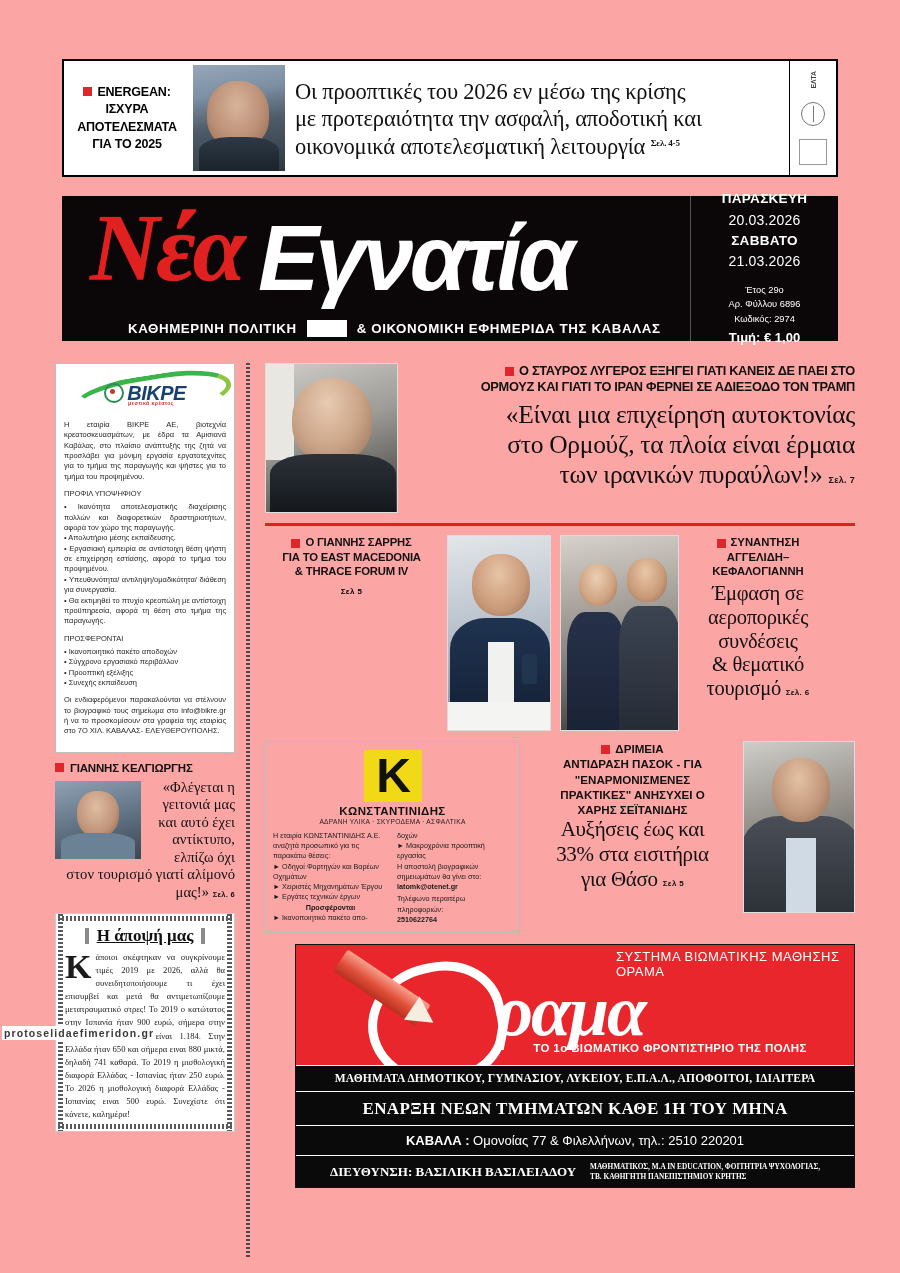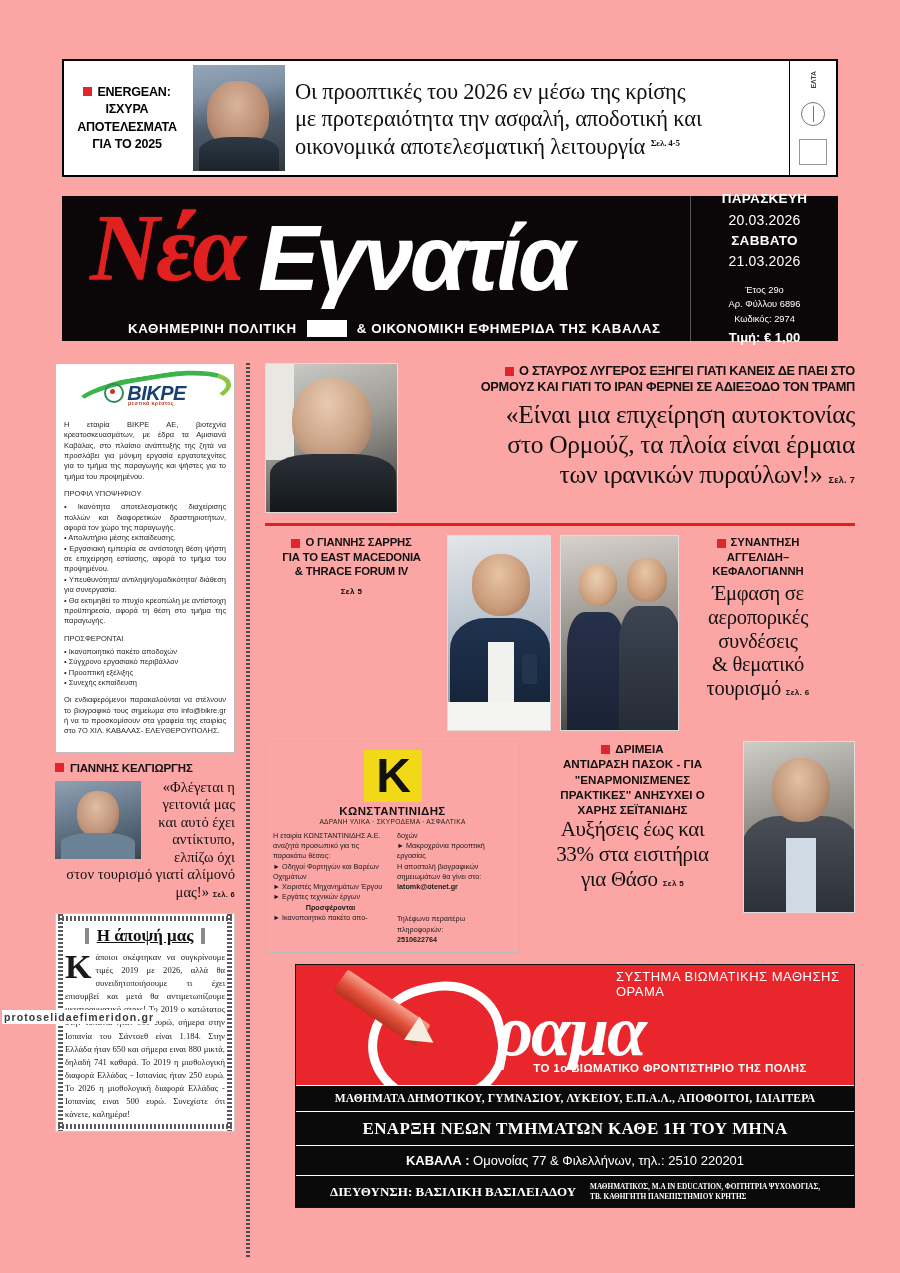--- a/index.html
+++ b/index.html
@@ -74,21 +74,21 @@
   .opin:before,.opin:after{content:"";position:absolute;top:0;bottom:0;width:5px;
     background:repeating-linear-gradient(180deg,#5a5a5a 0 2px,transparent 2px 4px);}
   .opin:before{left:2px;} .opin:after{right:2px;}
   .opin-top,.opin-bot{position:absolute;left:2px;right:2px;height:5px;
     background:repeating-linear-gradient(90deg,#5a5a5a 0 2px,transparent 2px 4px);}
   .opin-top{top:2px;} .opin-bot{bottom:2px;}
   .opin-ttl{text-align:center;font:700 17px "Liberation Serif",serif;color:#111;margin:4px 0 5px;display:flex;align-items:center;justify-content:center;gap:8px;text-decoration:underline;}
   .opin-ttl .bar{width:4px;height:16px;background:#8a8a8a;display:inline-block;}
   .opin-tx{font:400 8.6px/1.52 "Liberation Serif",serif;color:#1a1a1a;text-align:justify;position:relative;z-index:3;}
   .dropcap{float:left;font:700 34px/27px "Liberation Serif",serif;margin:2px 4px 0 0;}
-  .wm{position:absolute;left:-54px;top:96px;font:700 10.5px "Liberation Sans",sans-serif;color:#3a3a3a;letter-spacing:1.1px;background:#fff;padding:1px 2px;z-index:6;white-space:nowrap;}
+  .wm{position:absolute;left:-54px;top:112px;font:700 10.5px "Liberation Sans",sans-serif;color:#3a3a3a;letter-spacing:1.1px;background:#fff;padding:1px 2px;z-index:6;white-space:nowrap;}
 
   
   .lead{display:flex;gap:10px;}
   .lead-photo{width:133px;height:150px;flex:none;background:linear-gradient(160deg,#cfcfcb 0%,#9d9b95 45%,#3a3a38 100%);position:relative;overflow:hidden;border:1px solid #ddd;box-sizing:border-box;}
   .lead-photo .head{position:absolute;left:26px;top:14px;width:80px;height:84px;border-radius:48% 48% 44% 44%;background:radial-gradient(ellipse at 44% 30%,#e8cbb2,#caa386 55%,#94705a);}
   .lead-photo .body{position:absolute;left:4px;bottom:0;width:126px;height:58px;background:linear-gradient(180deg,#2b3138,#14181c);border-radius:34% 34% 0 0;}
   .lead-photo .bg{position:absolute;left:0;top:0;width:28px;height:96px;background:#e9e7e1;}
   .lead-txt{flex:1;}
   .kicker{font:700 12.8px/1.28 "Liberation Sans",sans-serif;color:#111;text-align:right;letter-spacing:-.3px;}
   .kicker .sq{vertical-align:middle;margin-right:5px;}
@@ -349,21 +349,21 @@
             <div>► Χειριστές Μηχανημάτων Έργου</div>
             <div>► Εργάτες τεχνικών έργων</div>
             <div class="ctr"><b>Προσφέρονται</b></div>
             <div>► Ικανοποιητικό πακέτο απο-</div>
           </div>
           <div>
             <div>δοχών</div>
             <div>► Μακροχρόνια προοπτική εργασίας</div>
             <div>Η αποστολή βιογραφικών σημειωμάτων θα γίνει στο:</div>
             <div><b>latomk@otenet.gr</b></div>
-            <div style="margin-top:22px">Τηλέφωνο περαιτέρω πληροφοριών:</div>
+            <div style="margin-top:2px">Τηλέφωνο περαιτέρω πληροφοριών:</div>
             <div><b>2510622764</b></div>
           </div>
         </div>
       </div>
 
       <div class="seit">
         <div class="seit-tx">
           <div class="kick2">
             <span class="sq"></span><span>ΔΡΙΜΕΙΑ</span><br>
             <span>ΑΝΤΙΔΡΑΣΗ ΠΑΣΟΚ - ΓΙΑ</span><br>

